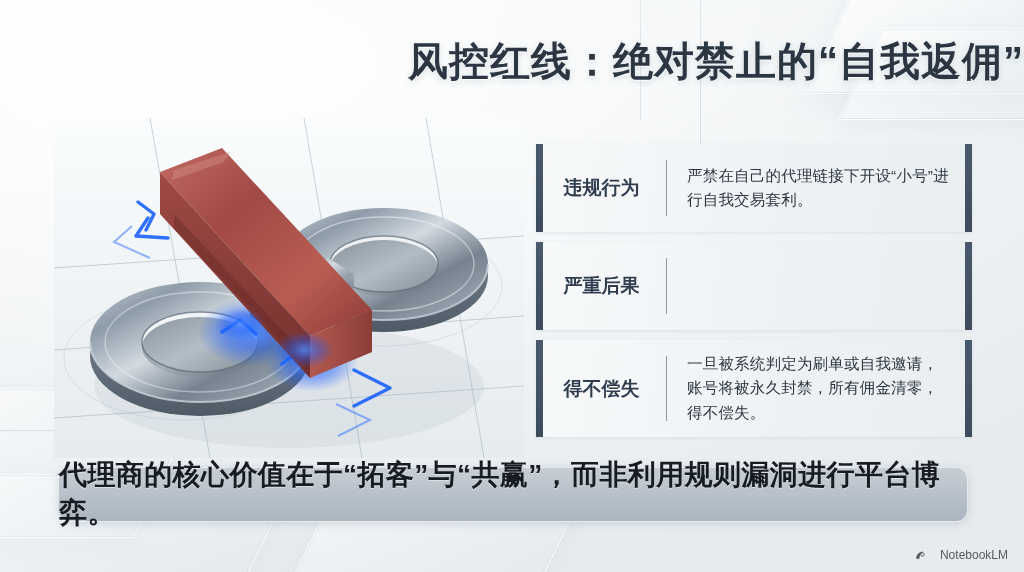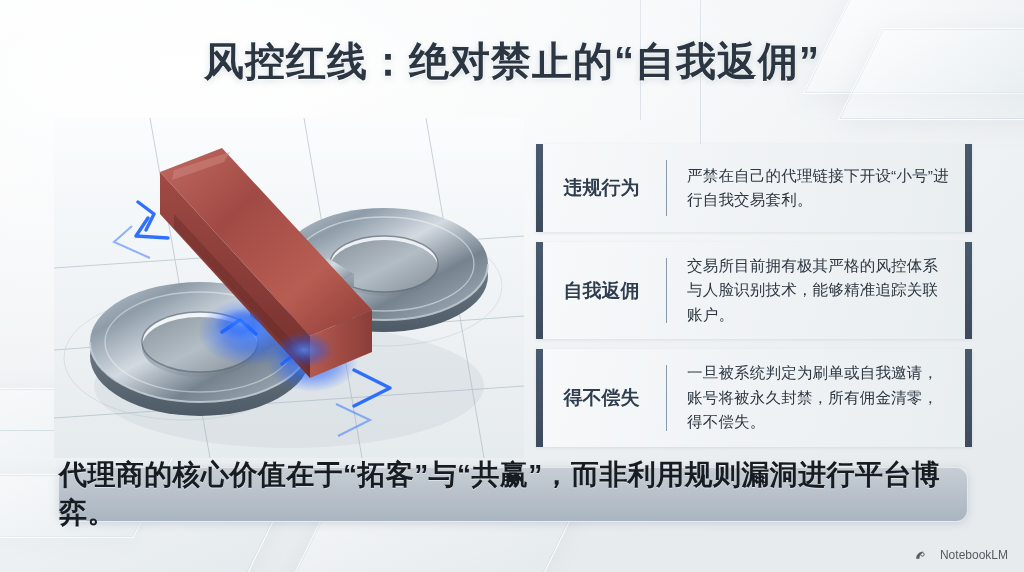--- a/index.html
+++ b/index.html
@@ -35,21 +35,21 @@
   .g-bl1{ left:-130px; bottom:34px; width:300px; height:150px; transform:skewX(-26deg); }
   .g-bl2{ left:-70px;  bottom:-52px; width:330px; height:150px; transform:skewX(-26deg);
           background:linear-gradient(135deg, rgba(255,255,255,.48), rgba(214,226,232,.26)); }
   .g-bm{ left:300px; bottom:-70px; width:250px; height:160px; transform:skewX(-26deg);
           background:linear-gradient(135deg, rgba(255,255,255,.42), rgba(214,226,232,.22)); }
   .hair{ position:absolute; background:rgba(150,170,184,.30); pointer-events:none; }
 
   
   .title{
     position:absolute; top:34px; left:0; right:0;
-    text-align:center;
+    text-align:right;
     font-size:40px; font-weight:bold; letter-spacing:1px;
     color:#2b3642;
     text-shadow:0 1px 1px rgba(255,255,255,.9), 0 2px 6px rgba(120,140,155,.28);
     z-index:6;
   }
 
   
   .art{ position:absolute; left:54px; top:118px; width:470px; height:340px; z-index:4; }
   .art svg{ width:100%; height:100%; display:block; }
 
@@ -242,23 +242,22 @@
 
   <div class="cards">
 
     <div class="card">
       <div class="card-label">违规行为</div>
       <div class="card-divider"></div>
       <div class="card-body">严禁在自己的代理链接下开设“小号”进行自我交易套利。</div>
     </div>
 
     <div class="card">
-      <div class="card-label">自我返佣</div>
+      <div class="card-label">严重后果</div>
       <div class="card-divider"></div>
-      <div class="card-body">交易所目前拥有极其严格的风控体系与人脸识别技术，能够精准追踪关联账户。</div>
     </div>
 
     <div class="card">
       <div class="card-label">得不偿失</div>
       <div class="card-divider"></div>
       <div class="card-body">一旦被系统判定为刷单或自我邀请，账号将被永久封禁，所有佣金清零，得不偿失。</div>
     </div>
 
   </div>
 

